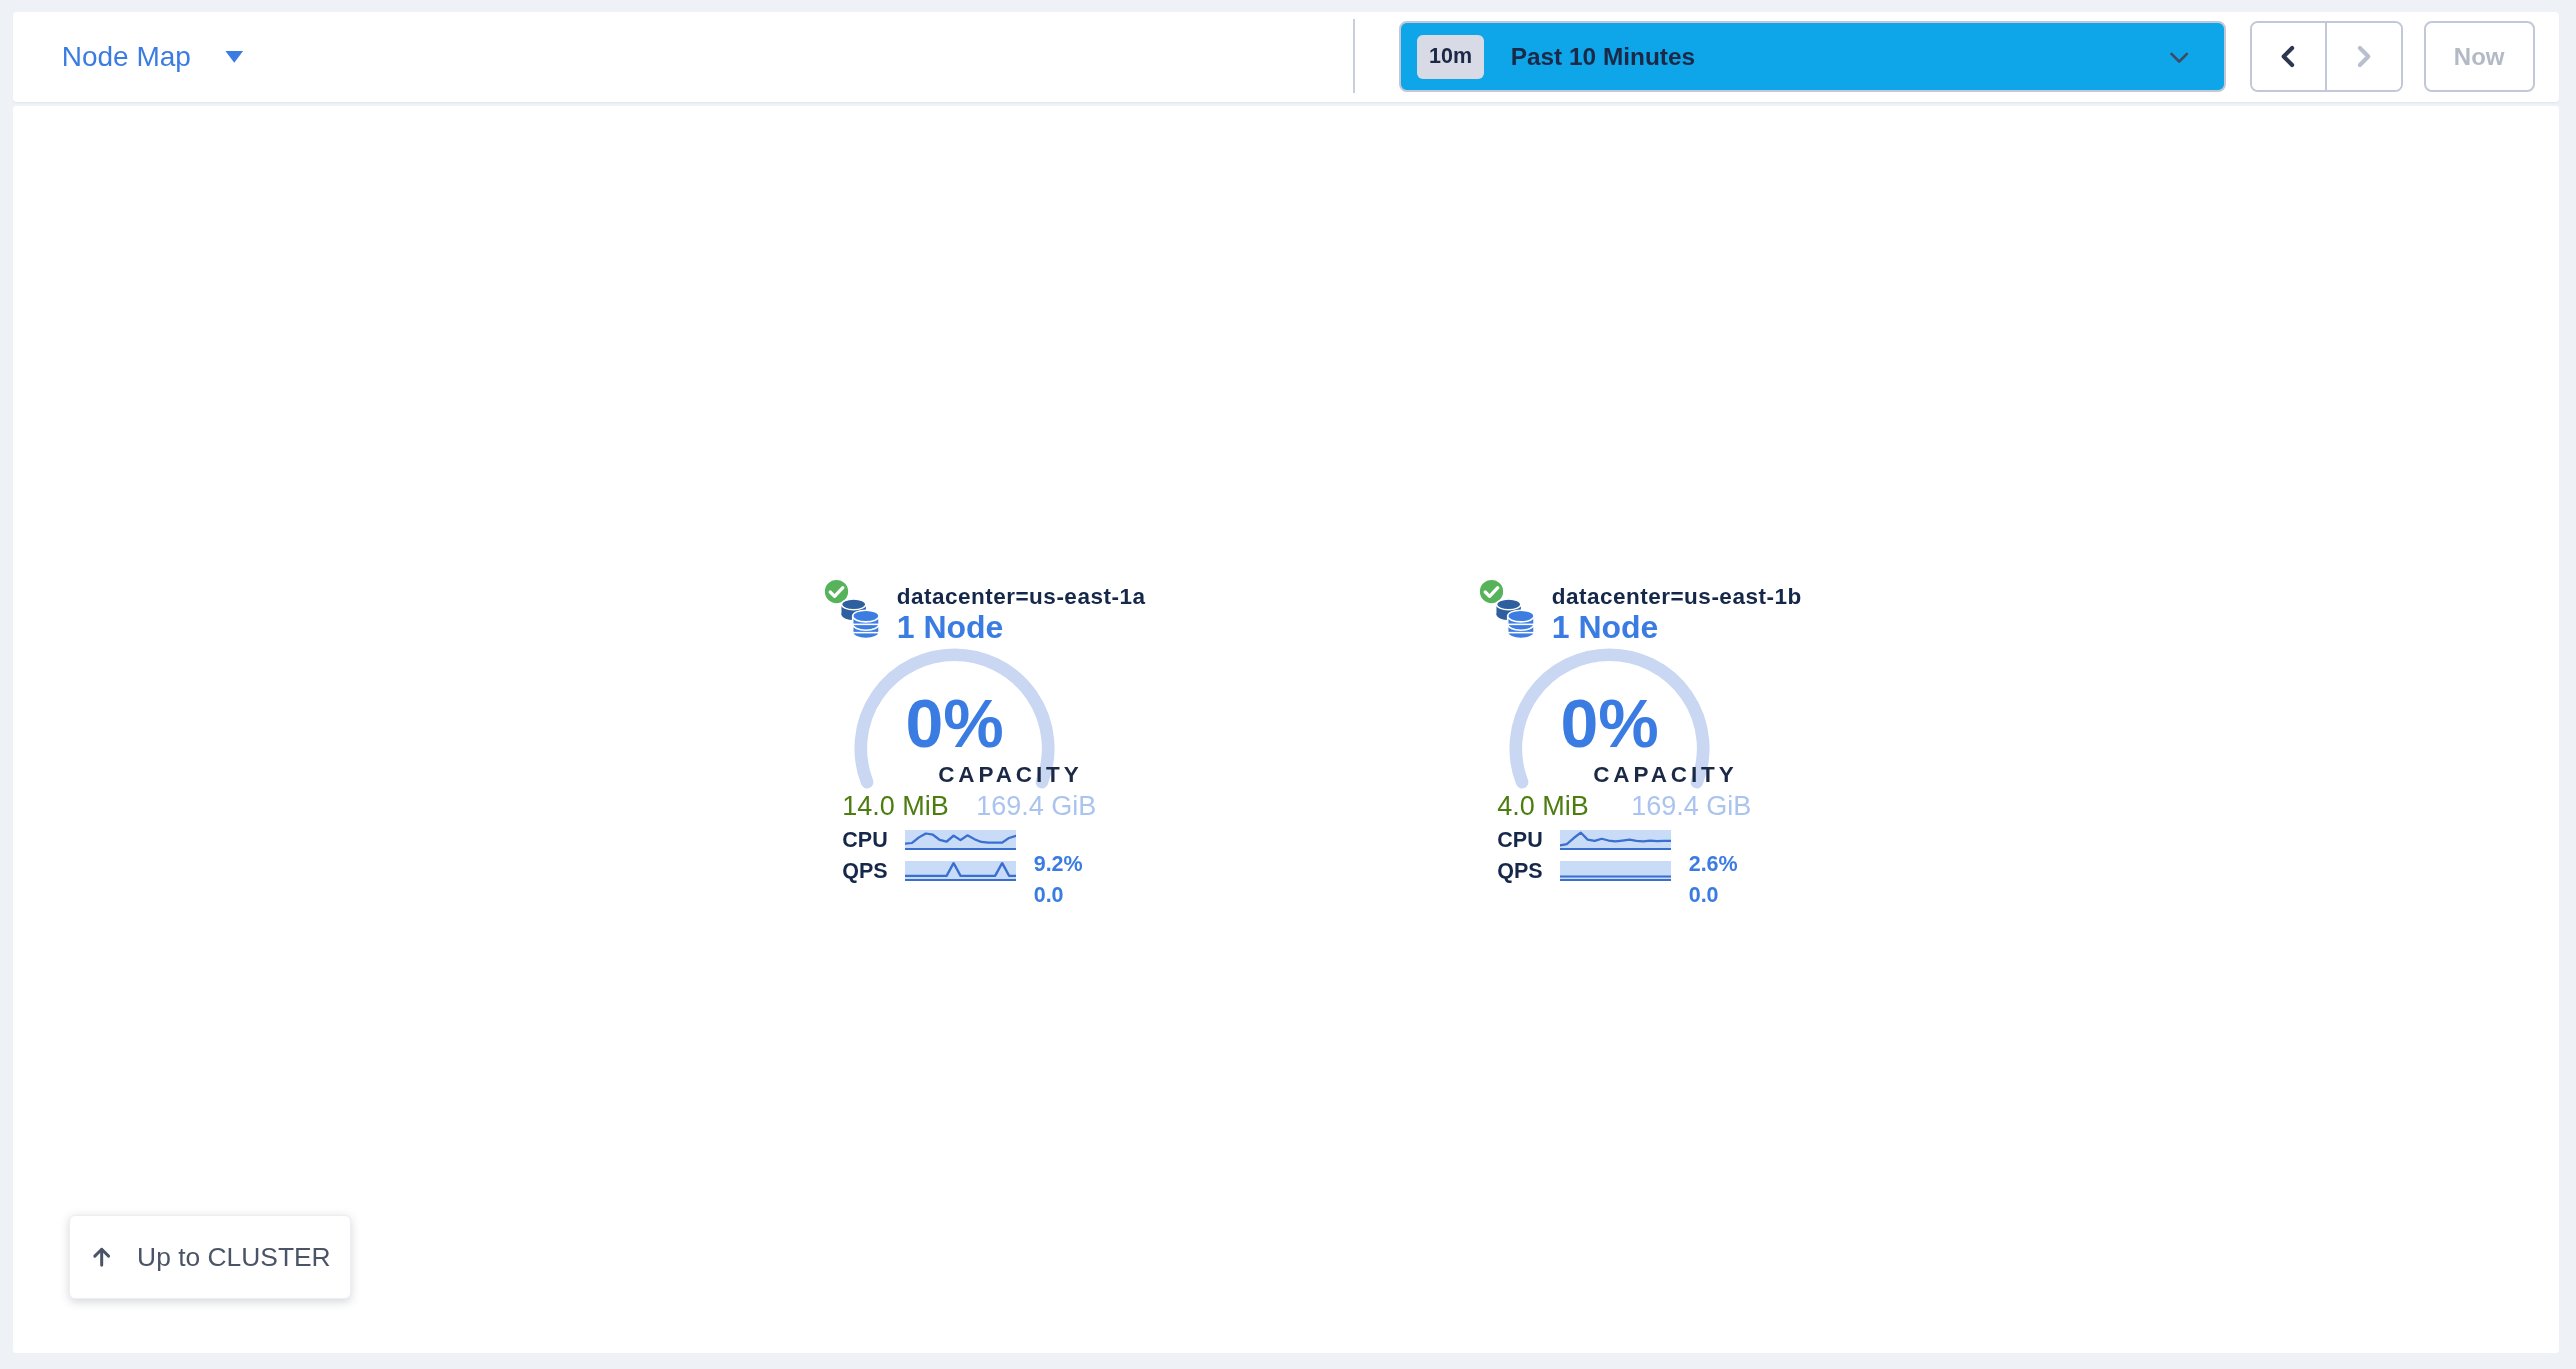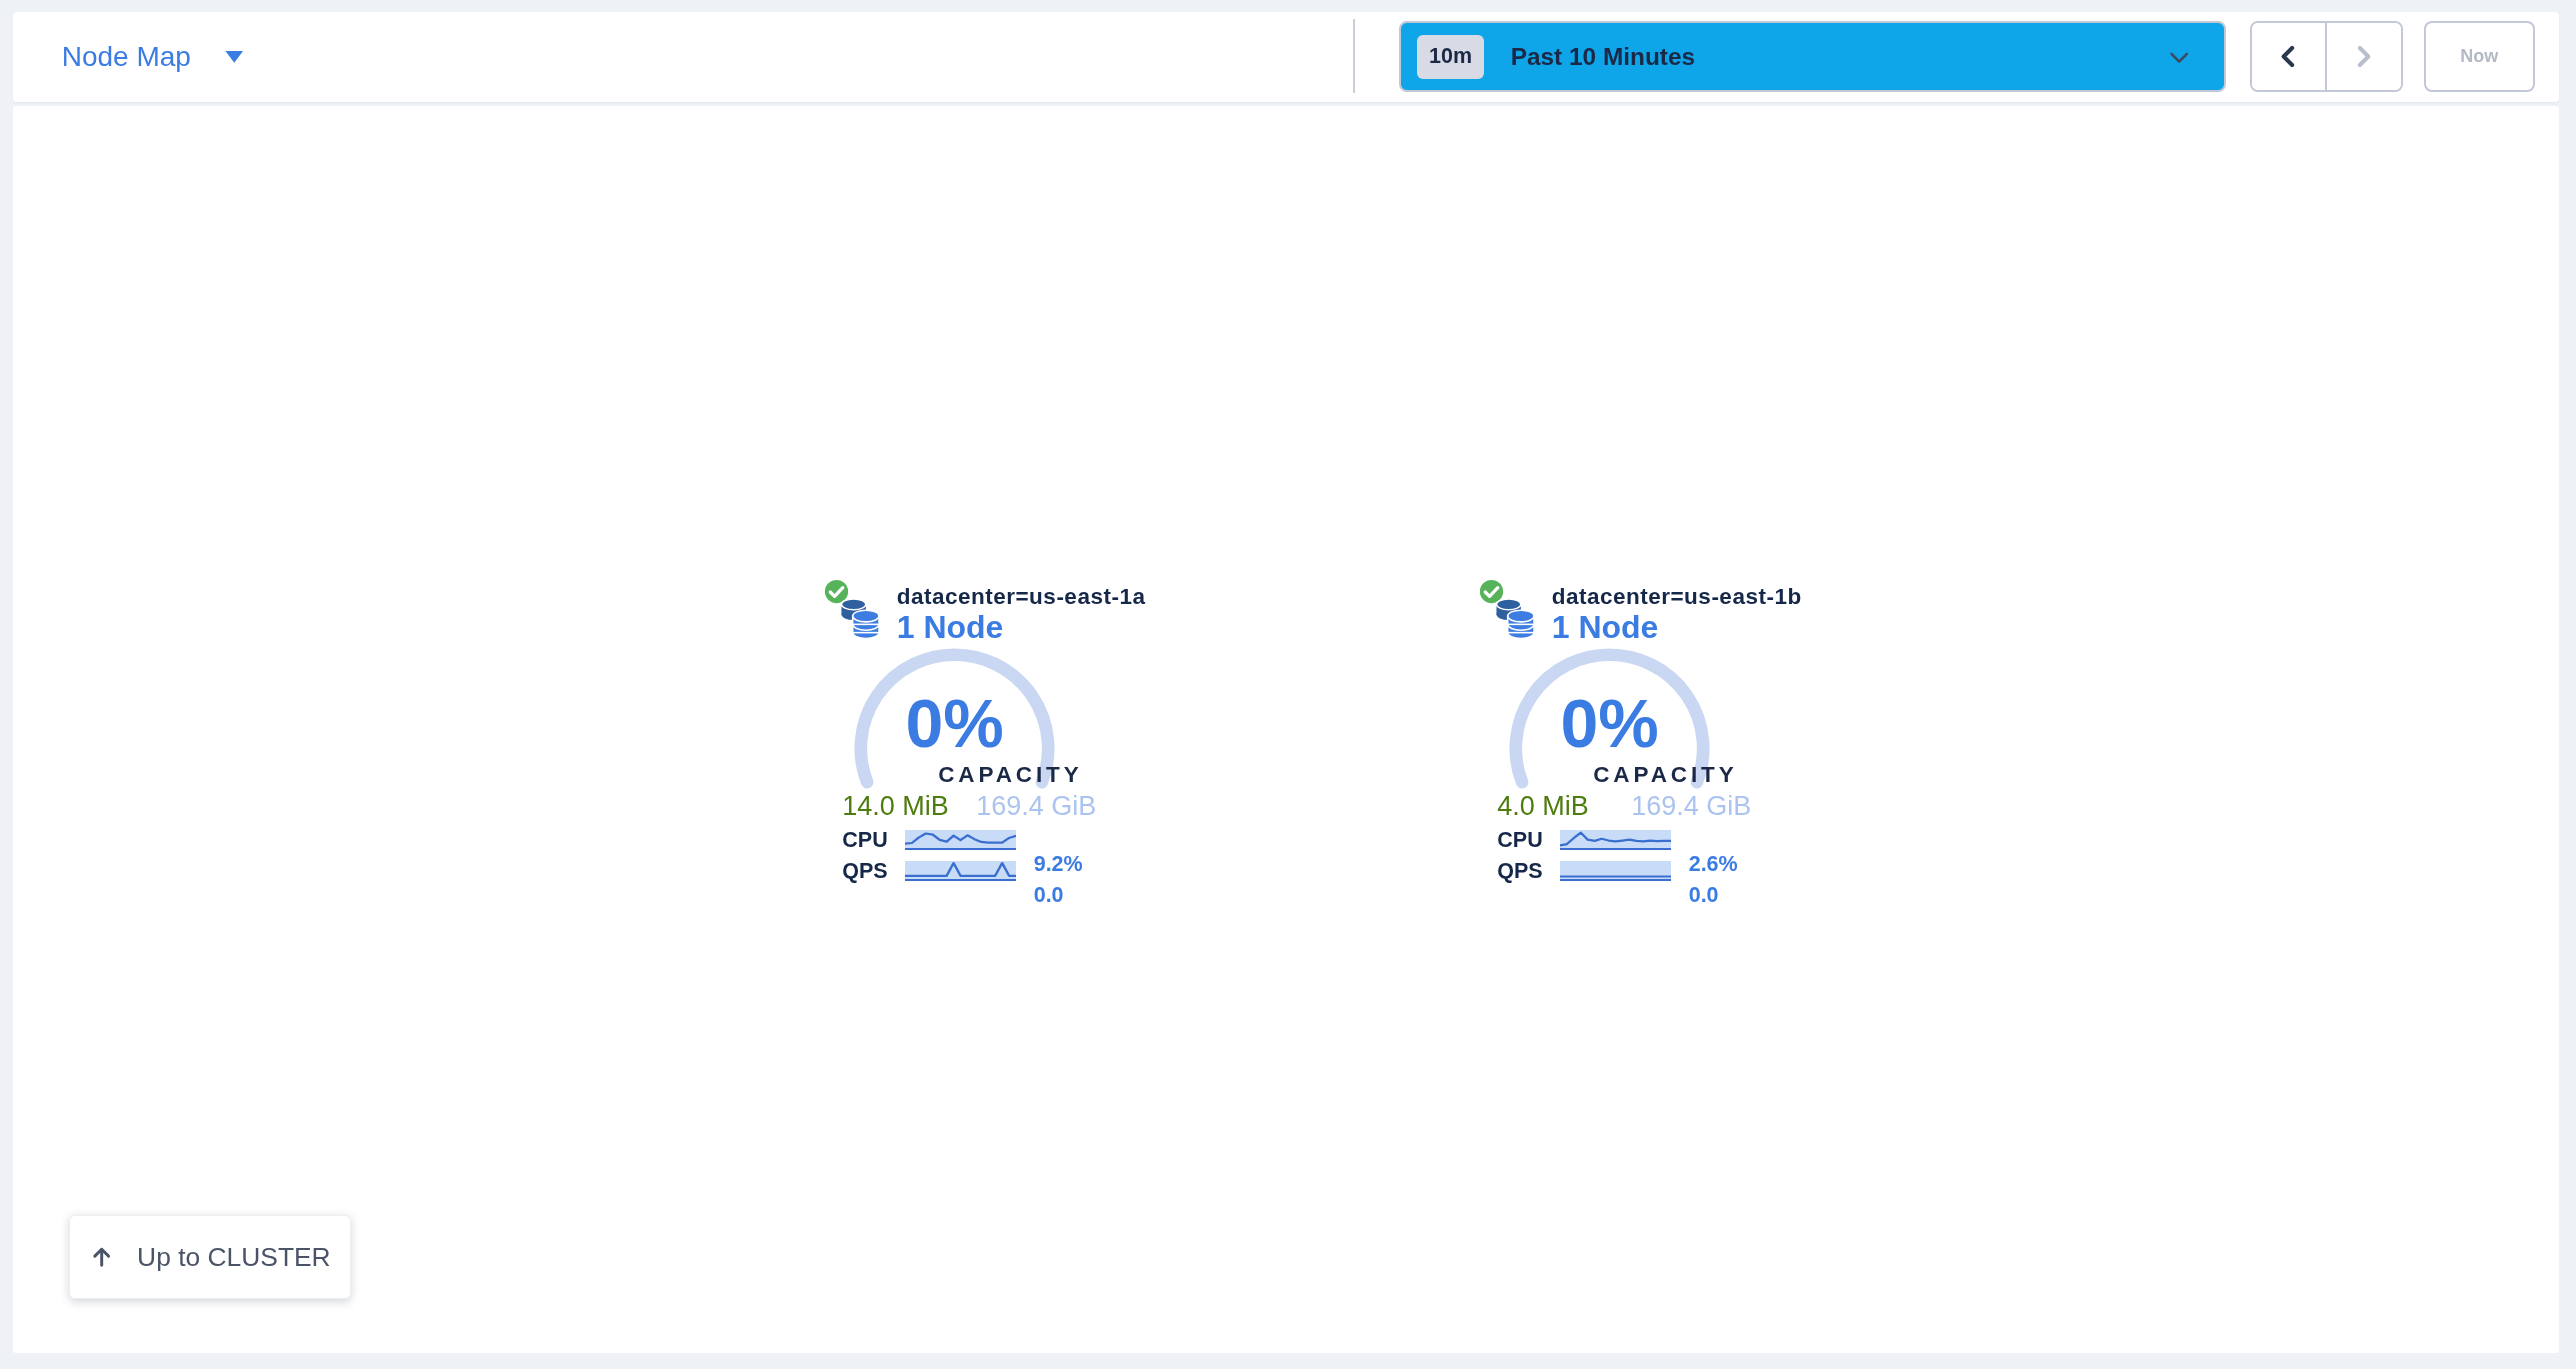--- a/index.html
+++ b/index.html
@@ -45,21 +45,21 @@
     display:flex; overflow:hidden;
   }
   .nav-btn { flex:1; display:flex; align-items:center; justify-content:center; background:#fff; border:none; cursor:pointer; }
   .nav-btn.prev { border-right:2px solid #c2c8d5; }
   .nav-btn svg { width:29px; height:29px; fill:none; stroke-width:3.4; stroke-linecap:round; stroke-linejoin:round; }
   .nav-btn.prev svg { stroke:#2c3850; }
   .nav-btn.next svg { stroke:#b9c0cd; }
   .now-btn {
     position:absolute; left:2411px; top:9.8px; width:111px; height:71px;
     border:2px solid #c2c8d5; border-radius:7.8px; background:#fff;
-    color:#b3bac6; font-size:18px; font-weight:bold; cursor:default;
+    color:#b3bac6; font-size:24px; font-weight:bold; cursor:default;
     font-family:inherit;
   }
   .map-panel {
     position:absolute; left:12.7px; top:106px; width:2546px; height:1247px;
     background:#fff; border-radius:2.9px;
   }
   .locality-card { position:absolute; top:466px; width:280px; height:315px; cursor:pointer; }
   .card-a { left:814px; }
   .card-b { left:1469px; }
   .check { position:absolute; left:-5.9px; top:3.9px; width:31px; height:31px; }

